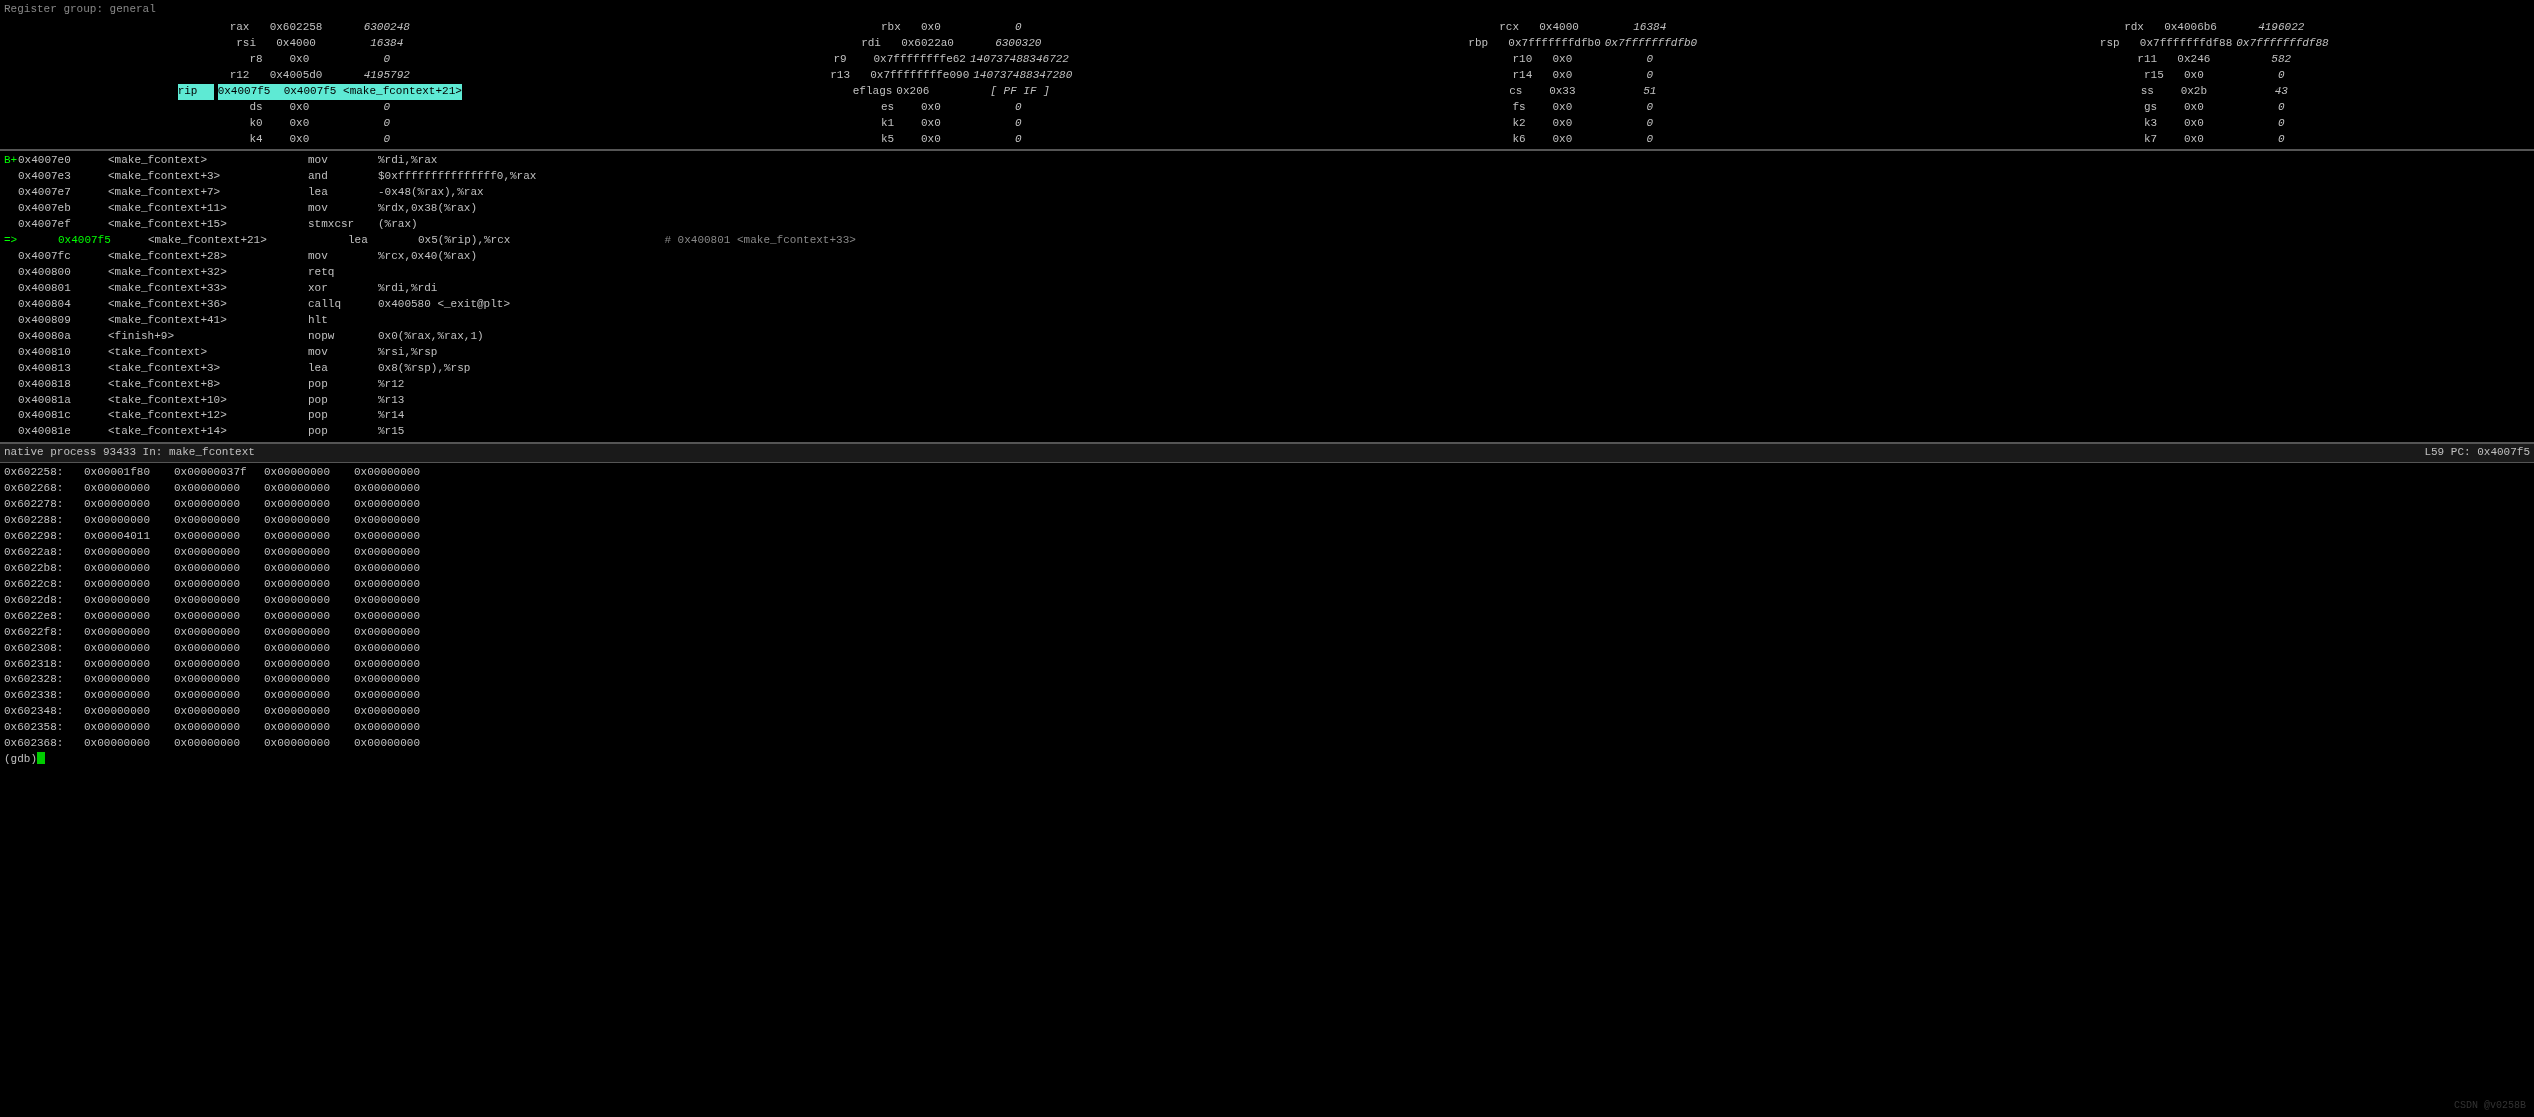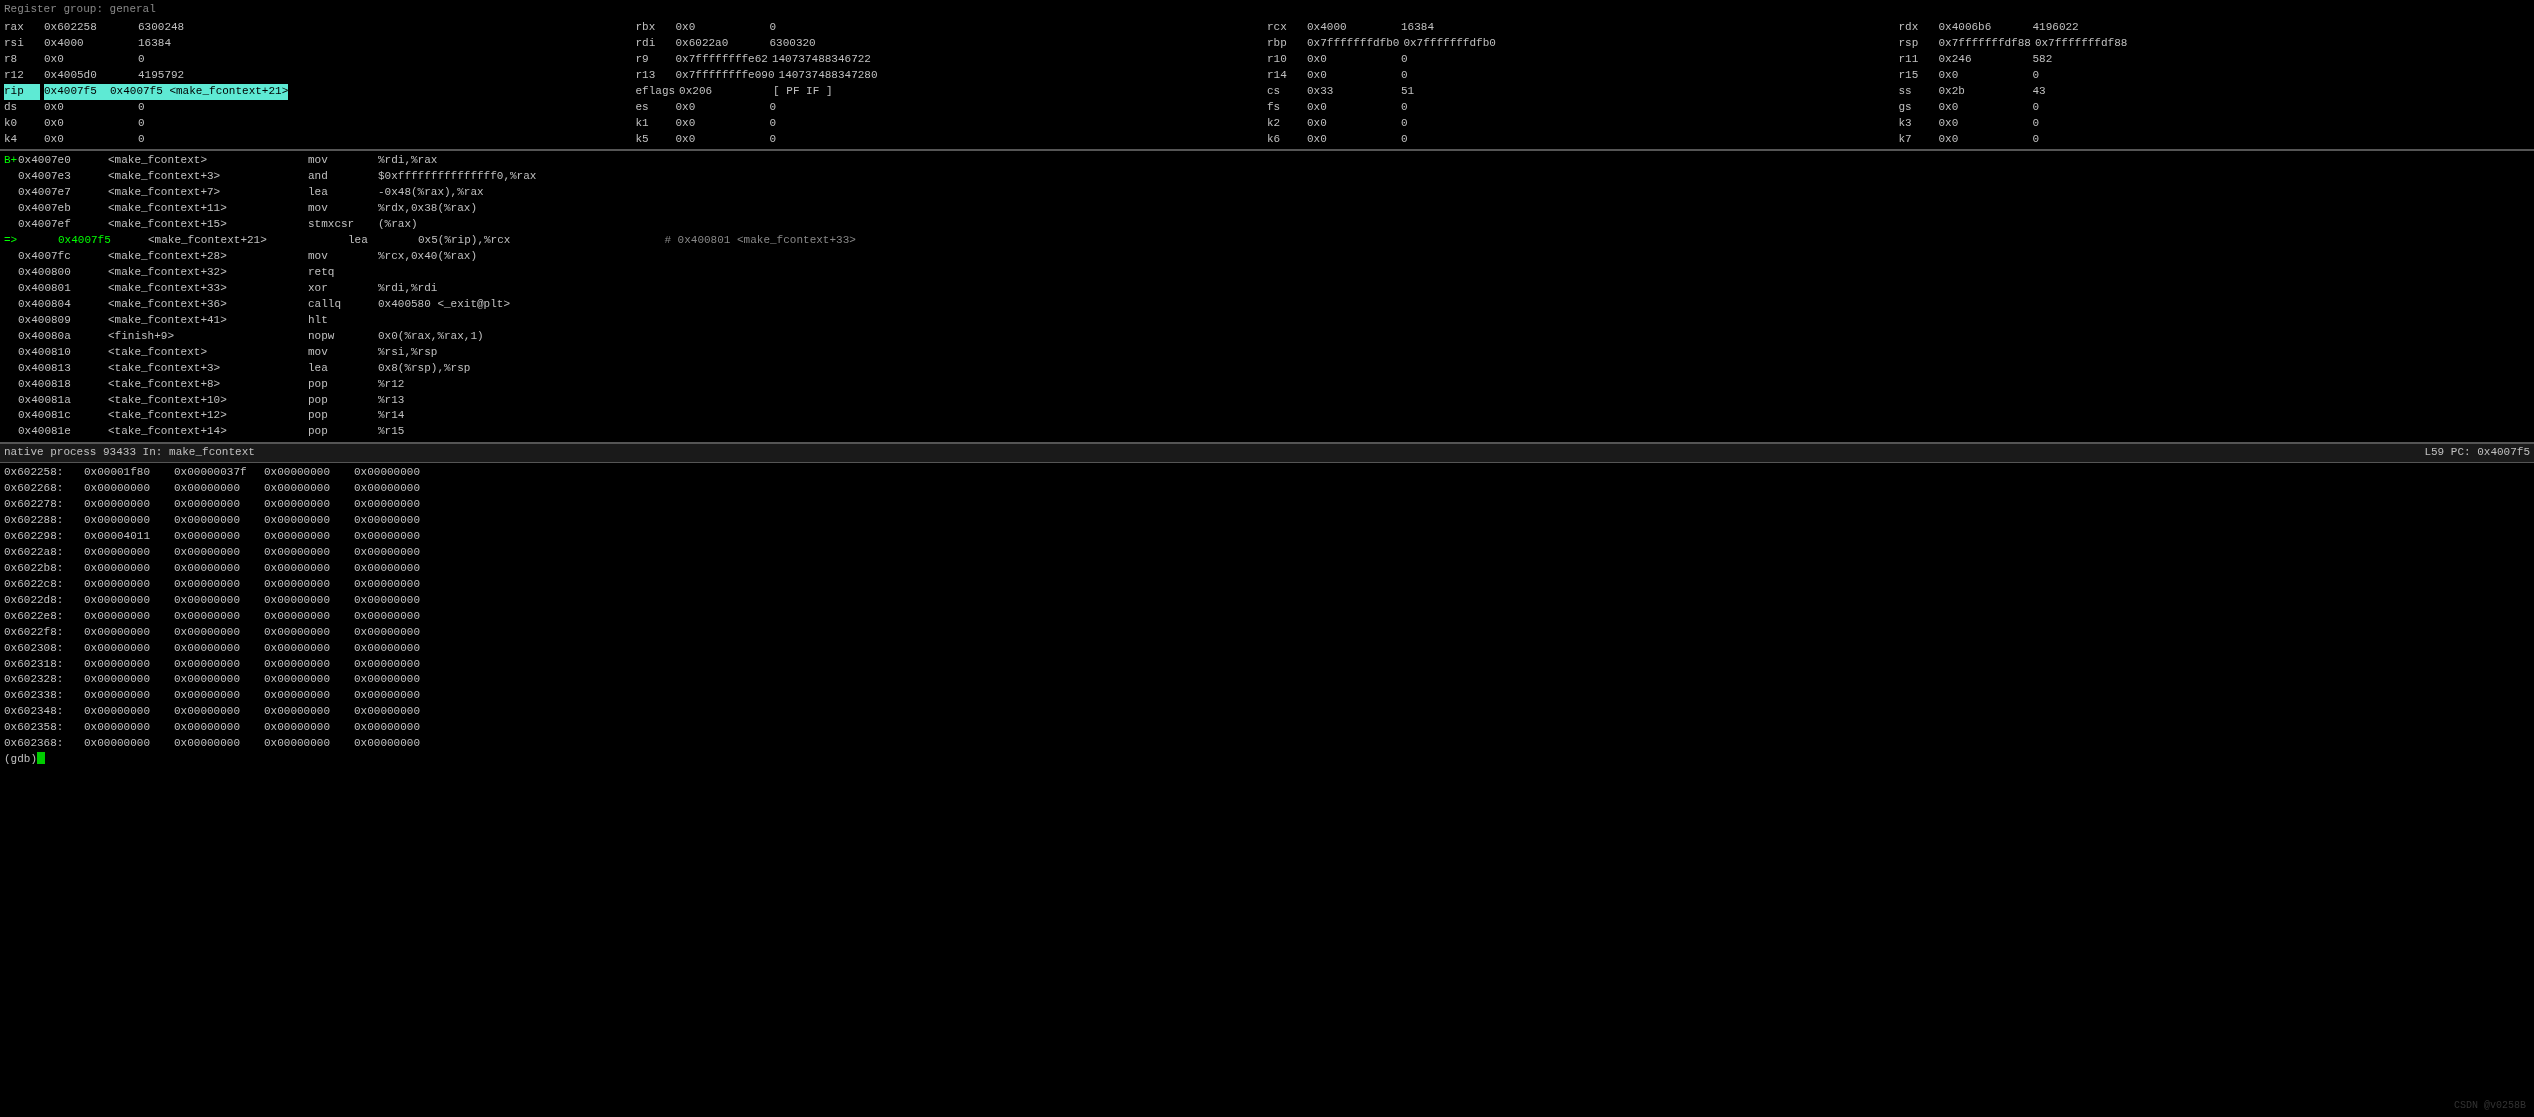--- a/index.html
+++ b/index.html
@@ -33,20 +33,21 @@
       flex-direction: row;
       flex-wrap: nowrap;
       width: 100%;
     }
 
     .reg-col {
       display: flex;
       flex-direction: column;
       min-width: 180px;
       flex: 1;
+      align-items: center;
     }
 
     .reg-row {
       display: flex;
       flex-direction: row;
       gap: 4px;
       white-space: nowrap;
     }
 
     .reg-name {
@@ -56,20 +57,21 @@
     }
 
     .reg-val {
       color: #c0c0c0;
       min-width: 90px;
       display: inline-block;
     }
 
     .reg-dec {
       color: #c0c0c0;
+      font-style: italic;
     }
 
     
     #disasm-panel {
       border-top: 1px solid #555;
       border-bottom: 1px solid #555;
       padding: 2px 0;
       background: #000;
       min-height: 220px;
     }

